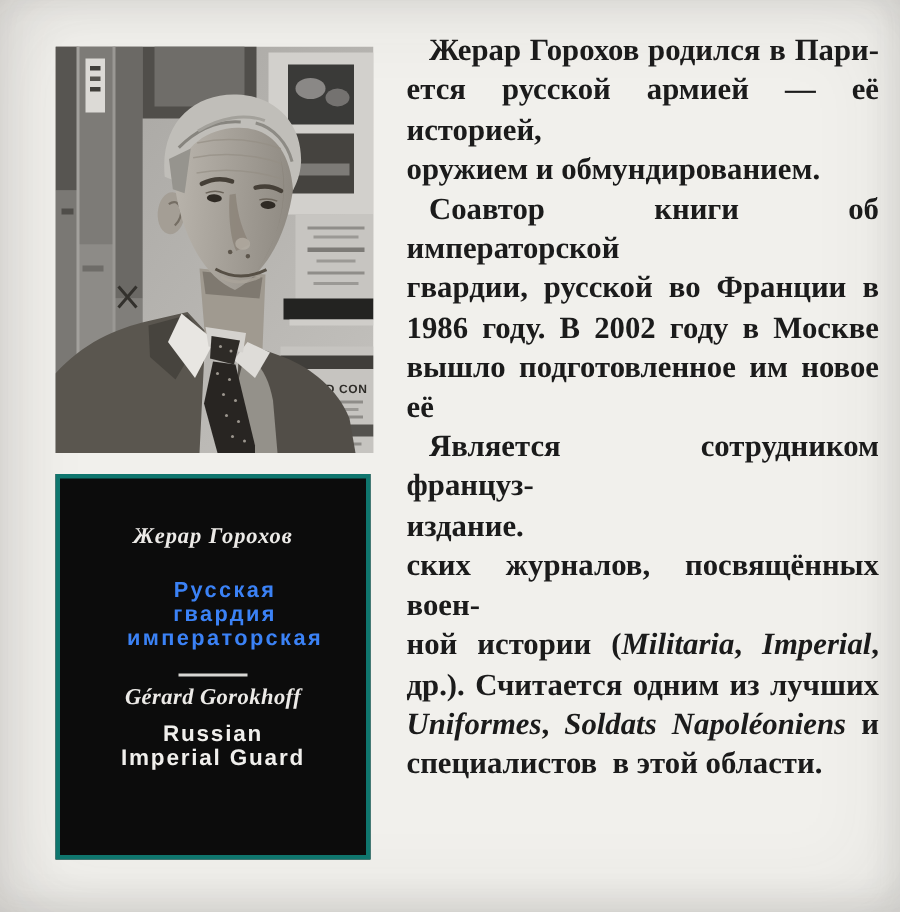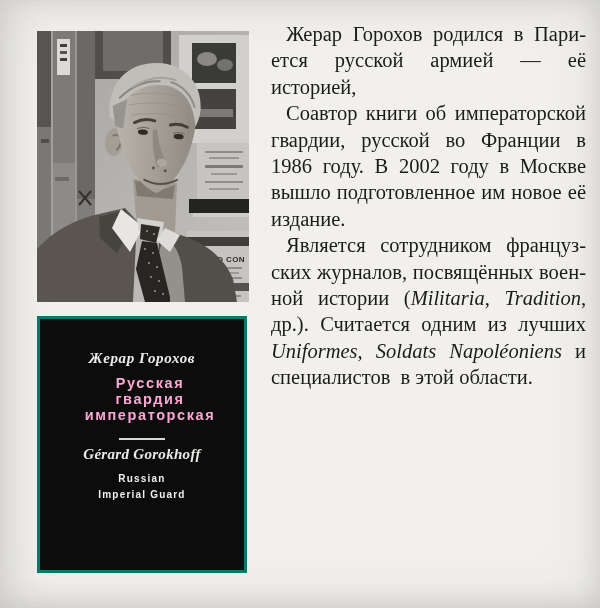--- a/index.html
+++ b/index.html
@@ -34,52 +34,53 @@
     color: #efeeec;
   }
   .cover-author-ru {
     margin-top: 31px;
     font-family: "Liberation Serif", serif;
     font-style: italic; font-weight: bold;
     font-size: 15px; letter-spacing: .6px;
     color: #eceae7;
   }
   .cover-title-ru {
-    margin-top: 9px;
+    margin-top: 20px;
     font-family: "Liberation Sans", sans-serif;
     font-weight: bold; font-size: 14.5px;
     letter-spacing: 1.6px; line-height: 15.8px;
-    color: #f9a8d4;
+    color: #3b82f6;
     padding-left: 16px;
   }
   .cover-divider {
     width: 46px; height: 2px;
     background: #d8d7d4;
     margin: 15px auto 0;
   }
   .cover-author-en {
     margin-top: 6px;
     font-family: "Liberation Serif", serif;
     font-style: italic; font-weight: bold;
     font-size: 15px; letter-spacing: .3px;
     color: #eceae7;
   }
   .cover-title-en {
     margin-top: 8px;
     font-family: "Liberation Sans", sans-serif;
-    font-weight: bold; font-size: 10px;
+    font-weight: bold; font-size: 15px;
     letter-spacing: 1.2px; line-height: 15.8px;
     color: #f0efec;
   }
   
   .bio {
     position: absolute; left: 271px; top: 21px;
     width: 315px;
     font-size: 20.5px; line-height: 26.4px;
     color: #1b1b1b;
+    font-weight: bold;
   }
   .bio .line { text-align: justify; text-align-last: justify; }
   .bio .line.last { text-align-last: left; }
   .bio .line.indent { text-indent: 15px; }
   .bio .italic { font-style: italic; }
 </style>
 </head>
 <body style="background: rgb(241, 240, 236);">
 
 <div class="page">
@@ -234,26 +235,27 @@
     <div class="cover-author-en">Gérard Gorokhoff</div>
     <div class="cover-title-en">
       <div>Russian</div>
       <div>Imperial Guard</div>
     </div>
   </div>
 
   <div class="bio" id="bio" style="color: rgb(27, 27, 27);">
       <div class="line indent"><span>Жерар Горохов родился в Пари-</span></div>
       <div class="line"><span>ется русской армией — её историей,</span></div>
+      <div class="line last"><span>оружием и обмундированием.</span></div>
       <div class="line indent"><span>Соавтор книги об императорской</span></div>
       <div class="line"><span>гвардии, русской во Франции в</span></div>
       <div class="line"><span>1986 году. В 2002 году в Москве</span></div>
       <div class="line"><span>вышло подготовленное им новое её</span></div>
+      <div class="line indent"><span>Является сотрудником француз-</span></div>
       <div class="line last"><span>издание.</span></div>
-      <div class="line indent"><span>Является сотрудником француз-</span></div>
       <div class="line"><span>ских журналов, посвящённых воен-</span></div>
-      <div class="line"><span>ной истории (</span><span class="italic">Militaria</span><span>, </span><span class="italic">Tradition</span><span>,</span></div>
+      <div class="line"><span>ной истории (</span><span class="italic">Militaria</span><span>, </span><span class="italic">Imperial</span><span>,</span></div>
       <div class="line"><span>др.). Считается одним из лучших</span></div>
       <div class="line"><span class="italic">Uniformes</span><span>, </span><span class="italic">Soldats Napoléoniens</span><span> и</span></div>
       <div class="line last"><span>специалистов&nbsp; в этой области.</span></div>
     </div>
 
 </div>
 
 </body></html>

